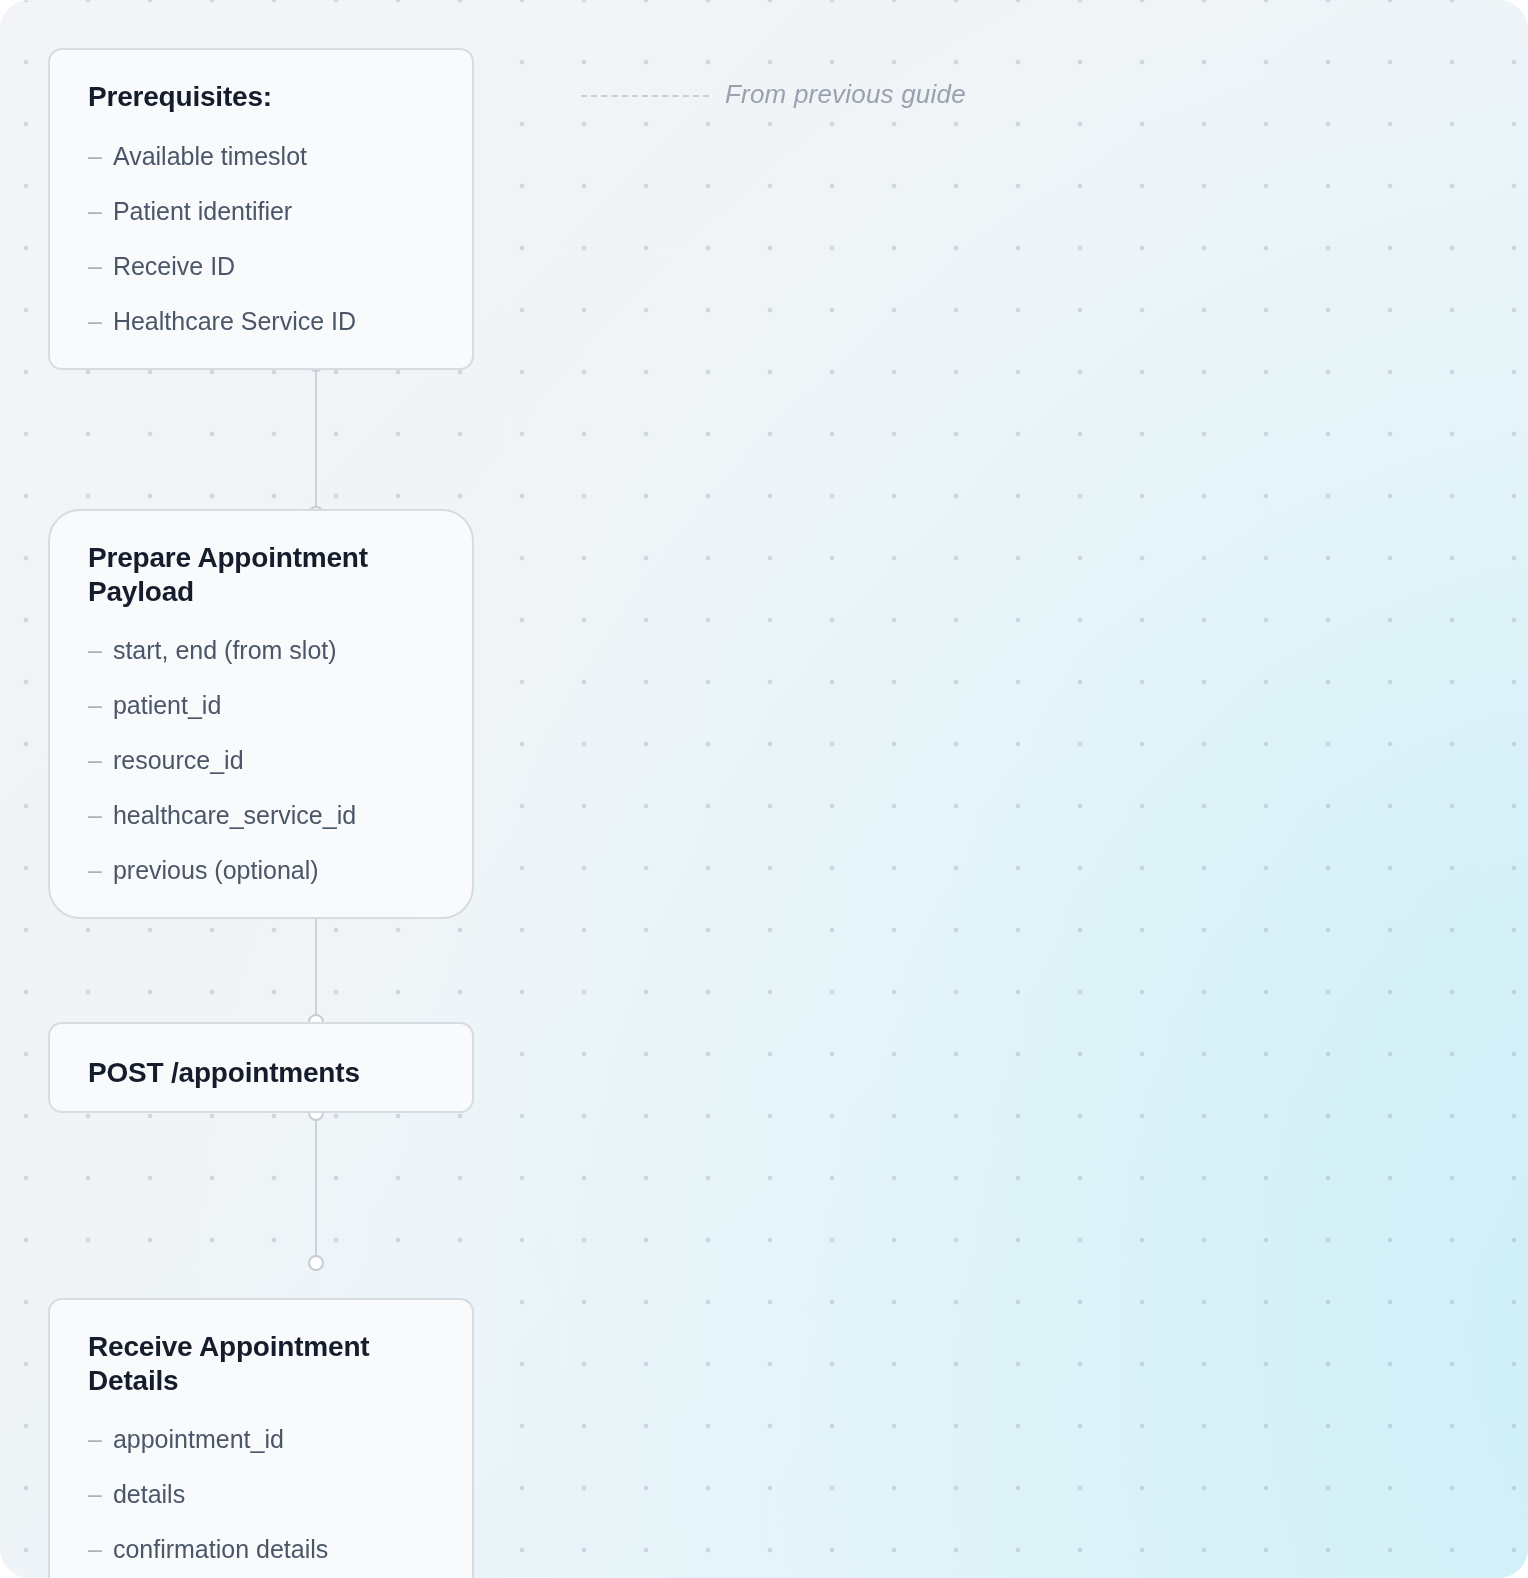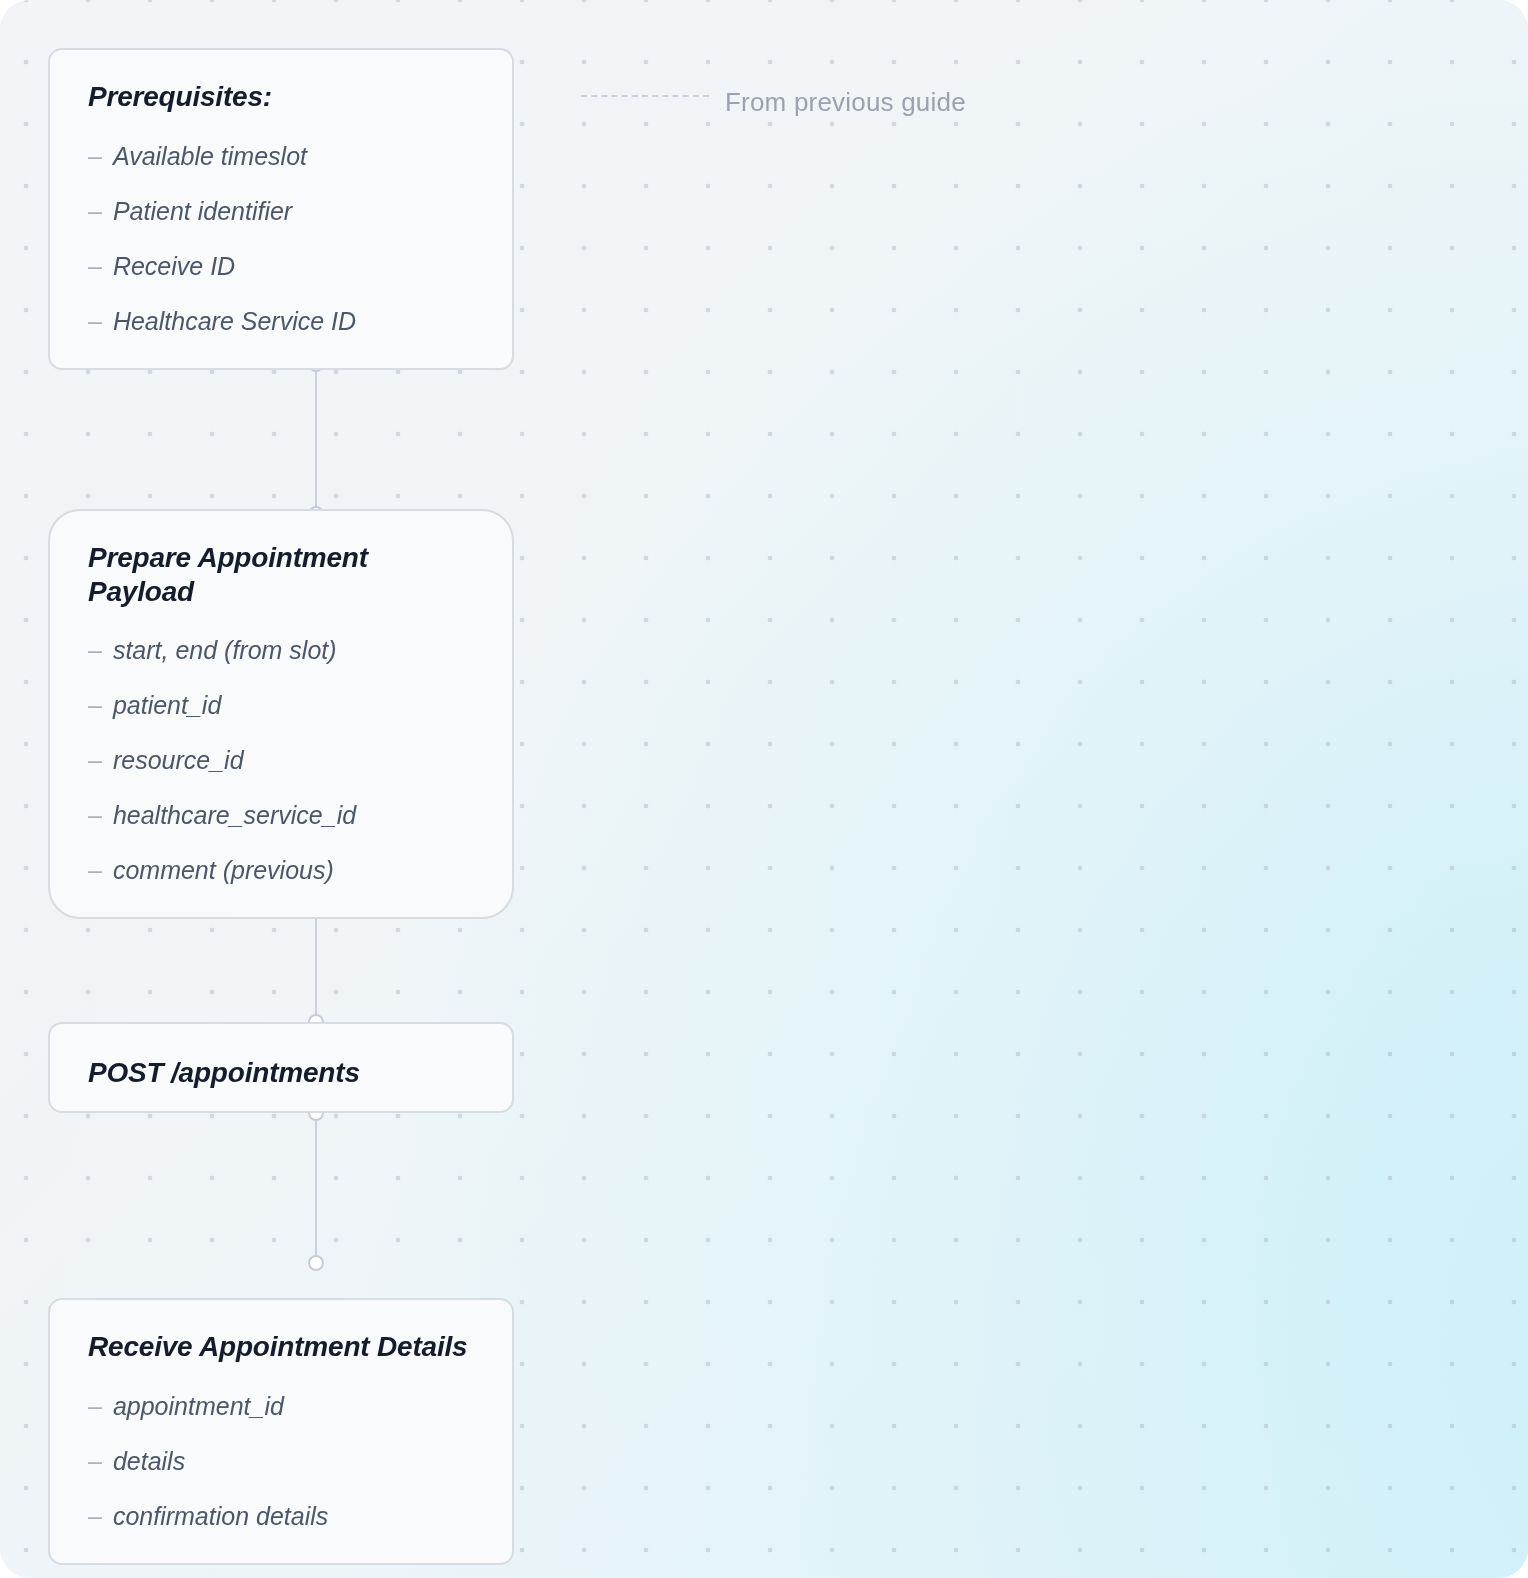--- a/index.html
+++ b/index.html
@@ -70,36 +70,35 @@
     top: 95px;
     width: 128px;
     height: 0;
     border-top: 2px dashed #c9ced8;
   }
   .dash-label {
     position: absolute;
     left: 725px;
     top: 79px;
     font-size: 26px;
+    font-style: italic;
     color: #9aa2b1;
     white-space: nowrap;
     letter-spacing: 0.2px;
-    margin-top: 8px;
   }
   
   .card {
     position: absolute;
     left: 48px;
-    width: 466px;
+    width: 426px;
     box-sizing: border-box;
     background: #f8fafb;
     border: 2px solid #d7dbe2;
     border-radius: 14px;
     padding: 30px 38px 34px 38px;
-    font-style: italic;
   }
   .card-title {
     font-size: 28px;
     font-weight: bold;
     color: #151c2c;
     letter-spacing: -0.2px;
     margin: 0;
     line-height: 1.2;
   }
   .card-list {
@@ -185,21 +184,21 @@
         <li>
             <span class="li-dash">–</span>
             <span>resource_id</span>
           </li>
         <li>
             <span class="li-dash">–</span>
             <span>healthcare_service_id</span>
           </li>
         <li>
             <span class="li-dash">–</span>
-            <span>comment (previous)</span>
+            <span>previous (optional)</span>
           </li>
       </ul>
     </div>
 
     <div class="card title-only" style="top:1022px;height:91px;">
       <div class="card-title">POST /appointments</div>
     </div>
 
     <div class="card with-list" style="top:1298px;">
       <div class="card-title">Receive Appointment Details</div>

